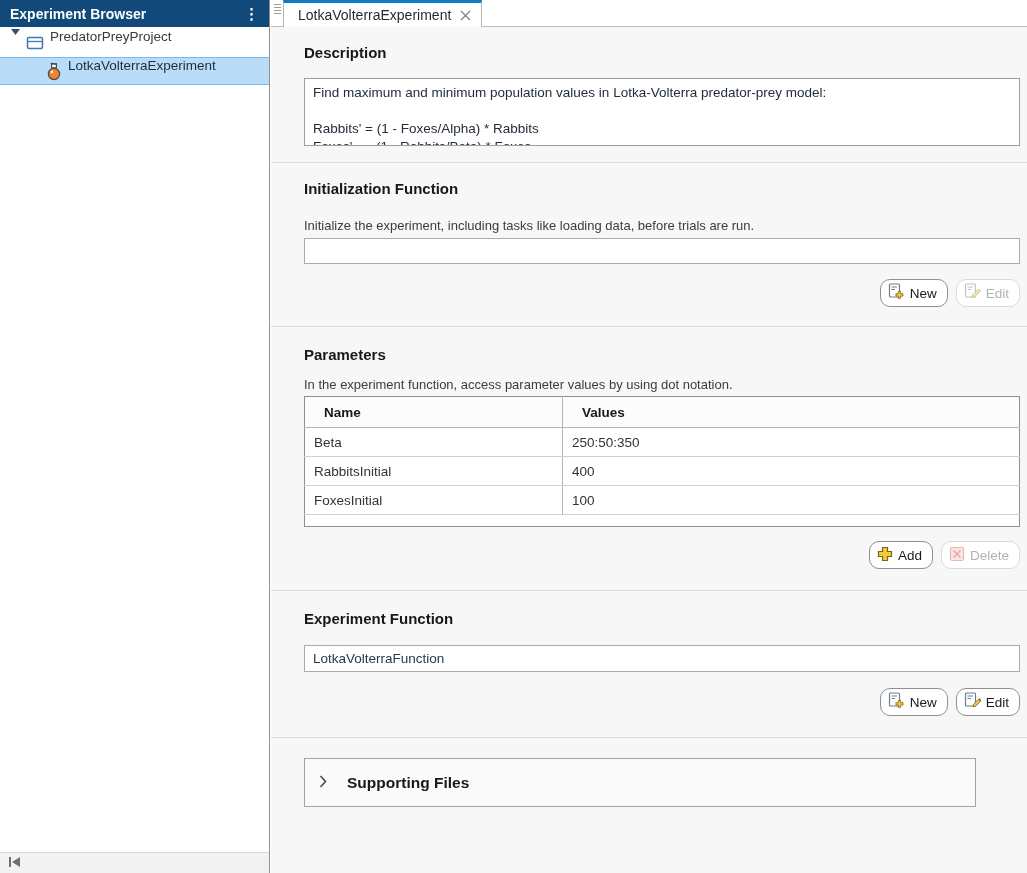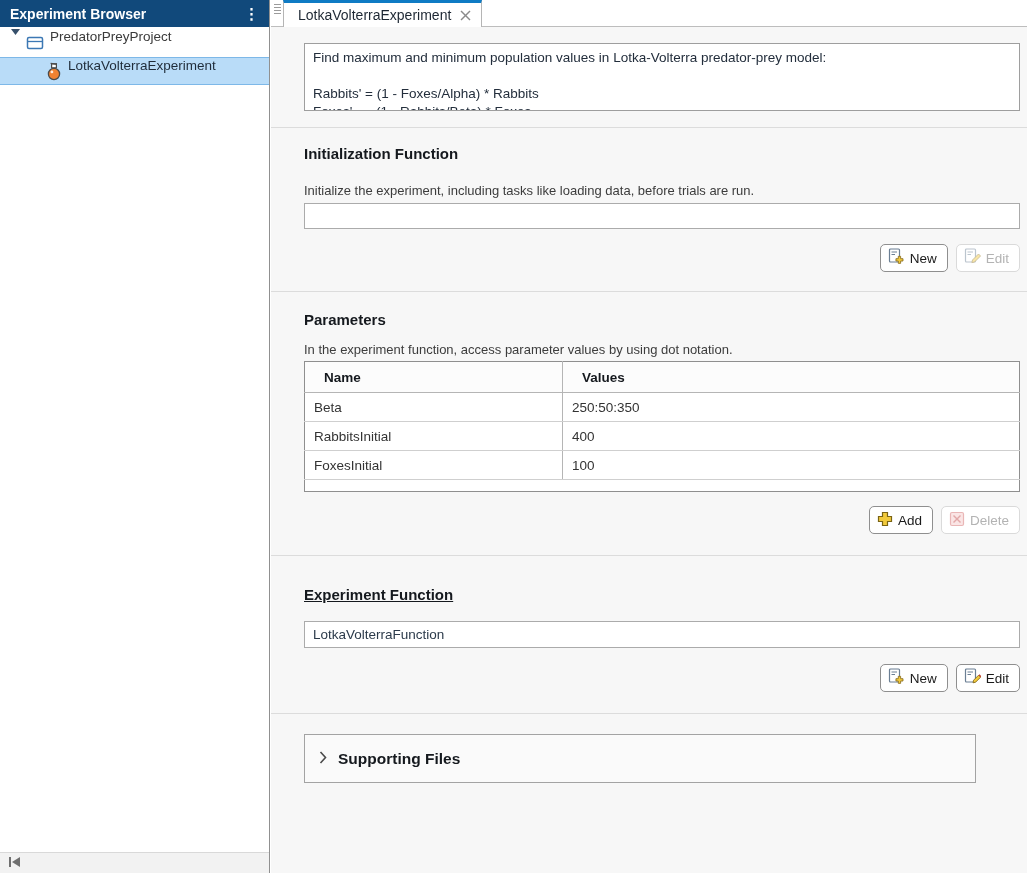--- a/index.html
+++ b/index.html
@@ -57,48 +57,48 @@
   .init-title { margin-top:17px; }
   .init-help { margin-top:20px; }
   .text-input { display:block; width:716px; height:26px; border:1px solid #ababab;
     background:#ffffff; padding:0 8px; font-size:13.5px; color:#2b3a4a;
     font-family:"Liberation Sans", sans-serif; }
   .init-input { margin-top:4px; }
   .btn-row { width:716px; display:flex; justify-content:flex-end; gap:8px; }
   .row-init { margin-top:15px; }
   .btn { height:28px; display:inline-flex; align-items:center; gap:5px;
     padding:0 10px 0 7px; background:#ffffff; border:1px solid #8f8f8f;
-    border-radius:5px; font-size:13.5px; color:#1a1a1a; cursor:pointer; }
+    border-radius:10px; font-size:13.5px; color:#1a1a1a; cursor:pointer; }
   .btn.disabled { border-color:#dadada; color:#b3b3b3; cursor:default; }
   .btn.disabled svg { opacity:0.45; }
 
   .divider2 { margin-top:19px; }
   .param-title { margin-top:19px; }
   .param-help { margin-top:13px; }
   .param-table { margin-top:3px; width:716px; border-collapse:collapse;
     background:#ffffff; border:1px solid #8f8f8f; }
   .param-table th { text-align:left; font-size:13.5px; font-weight:bold;
     color:#15191e; padding:7px 19px; height:31px; background:#fcfcfc;
     border-bottom:1px solid #b5b5b5; }
   .param-table th.col-name, .param-table td.cell-name {
     width:258px; border-right:1px solid #b5b5b5; }
   .param-table td { font-size:13.5px; color:#333333; padding:5px 9px;
     height:29px; border-bottom:1px solid #cfcfcf; }
   .param-table tr.stub td { height:12px; padding:0; border-bottom:none; }
   .row-param { margin-top:14px; }
 
   .divider3 { margin-top:21px; }
-  .exp-title { margin-top:30px;text-decoration:underline; }
+  .exp-title { margin-top:19px; }
   .exp-input { margin-top:17px; height:27px; }
   .row-exp { margin-top:16px; }
 
   .divider4 { margin-top:21px; }
   .sf-box { margin-top:20px; width:672px; height:49px; background:#fafafa;
     border:1px solid #a3a3a3; display:flex; align-items:center;
-    padding-left:14px; gap:11px; cursor:pointer; }
+    padding-left:14px; gap:20px; cursor:pointer; }
   .sf-box .section-title { font-size:15.5px; }
 </style>
 </head>
 <body>
 
 <div class="sidebar">
   <div class="sidebar-header">
     <span class="hdr-title">Experiment Browser</span>
     <span class="ellipsis-v">⋮</span>
   </div>
@@ -154,20 +154,21 @@
         <svg width="11" height="11" viewBox="0 0 11 11">
           <line x1="1" y1="1" x2="10" y2="10" stroke="#8a8a8a" stroke-width="1.4"></line>
           <line x1="10" y1="1" x2="1" y2="10" stroke="#8a8a8a" stroke-width="1.4"></line>
         </svg>
       </span>
     </div>
   </div>
 
   <div class="content">
 
+    <div class="section-title desc-title">Description</div>
     <div class="desc-box">Find maximum and minimum population values in Lotka-Volterra predator-prey model:
 
 Rabbits' = (1 - Foxes/Alpha) * Rabbits
 Foxes' = - (1 - Rabbits/Beta) * Foxes</div>
 
     <div class="divider divider1"></div>
 
     <div class="section-title init-title">Initialization Function</div>
     <div class="help-text init-help">Initialize the experiment, including tasks like loading data, before trials are run.</div>
     <input class="text-input init-input" value="" style="">

